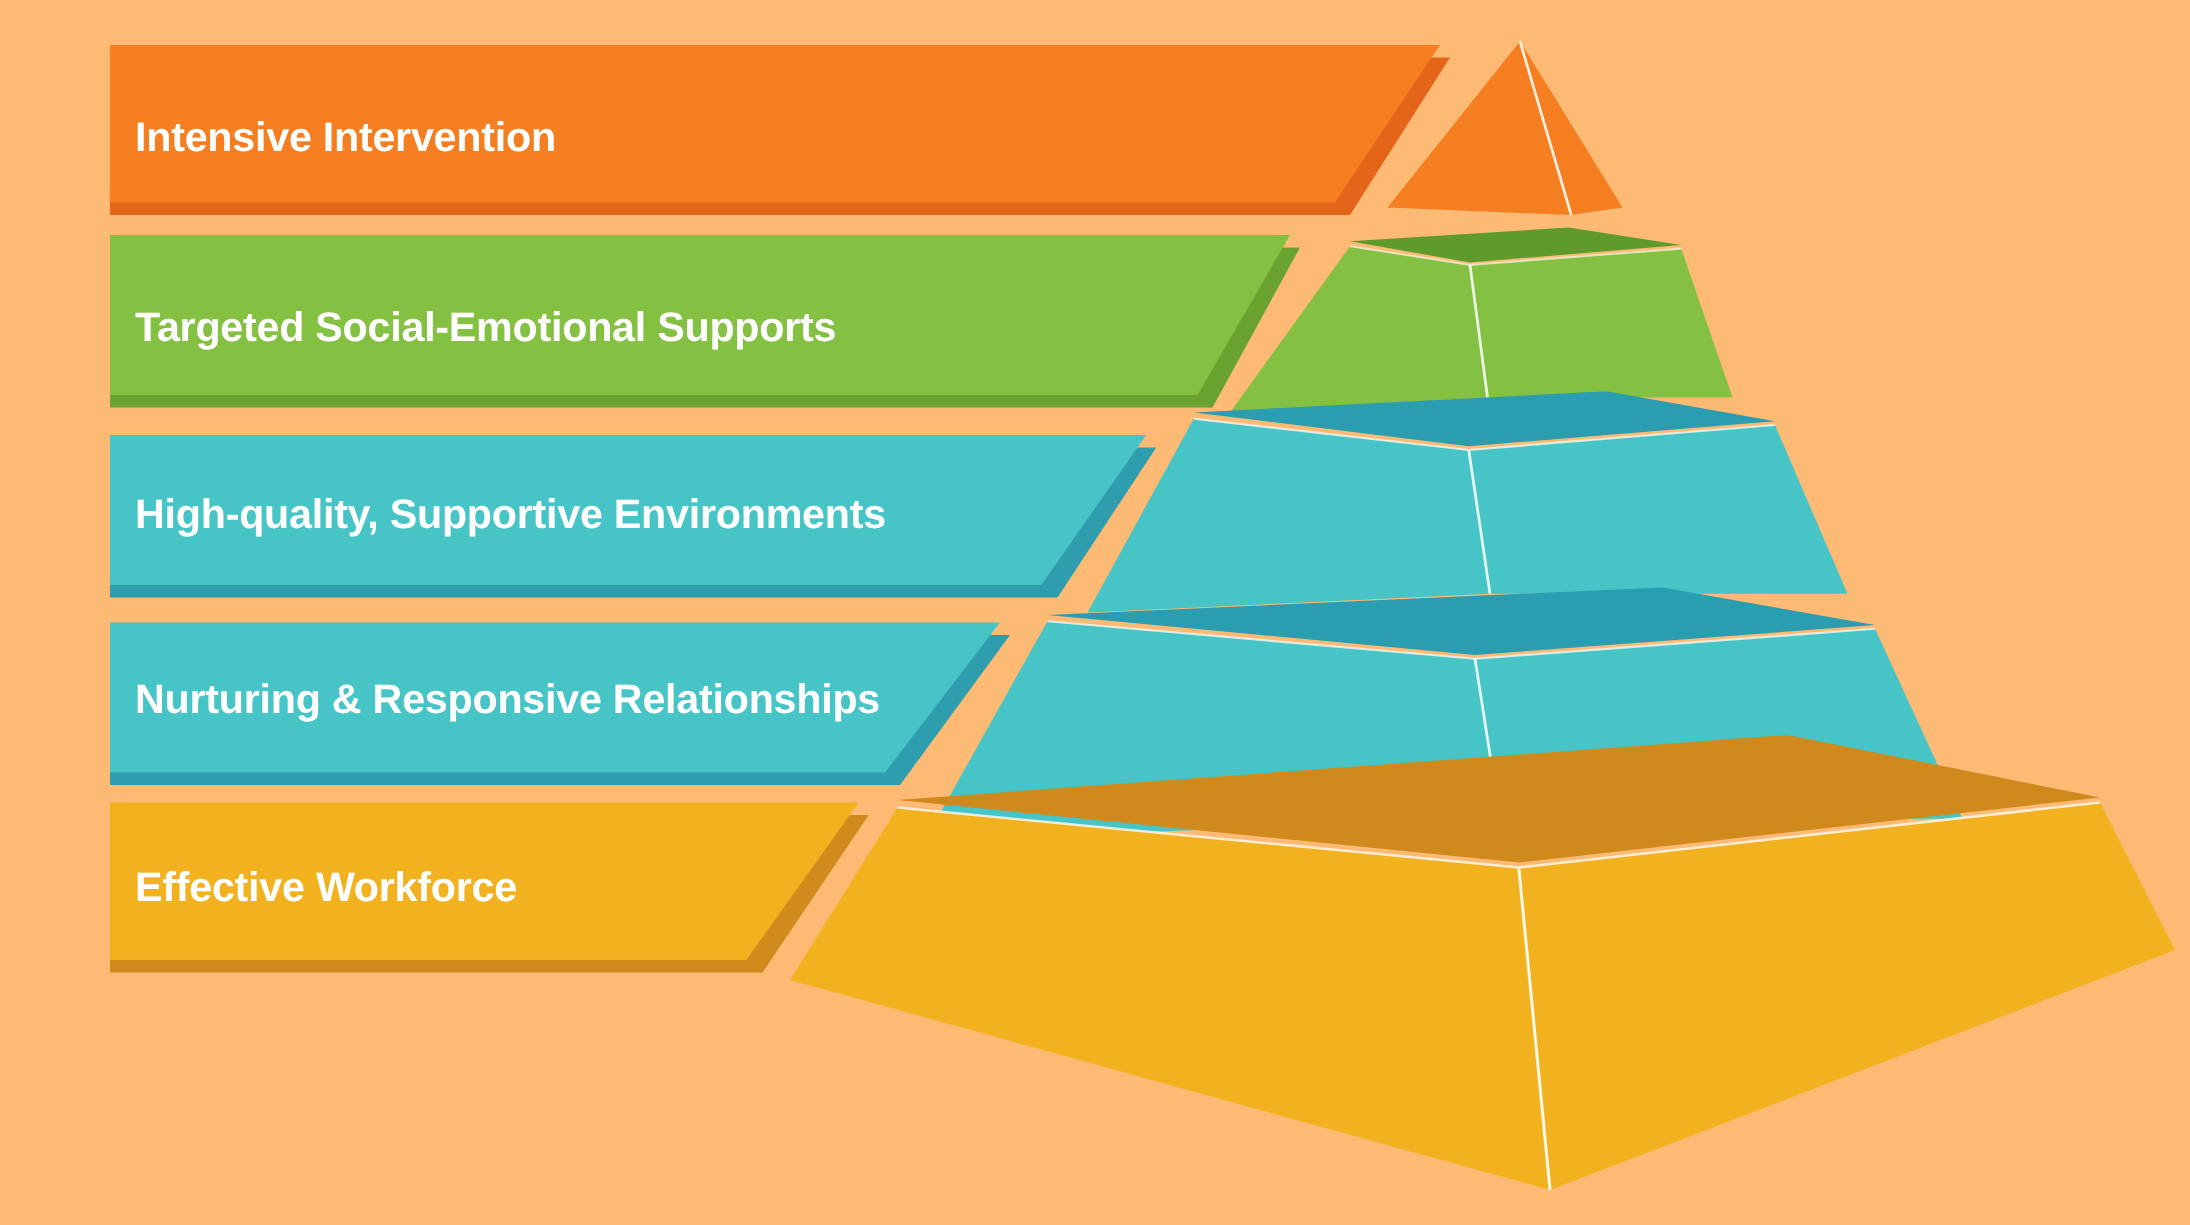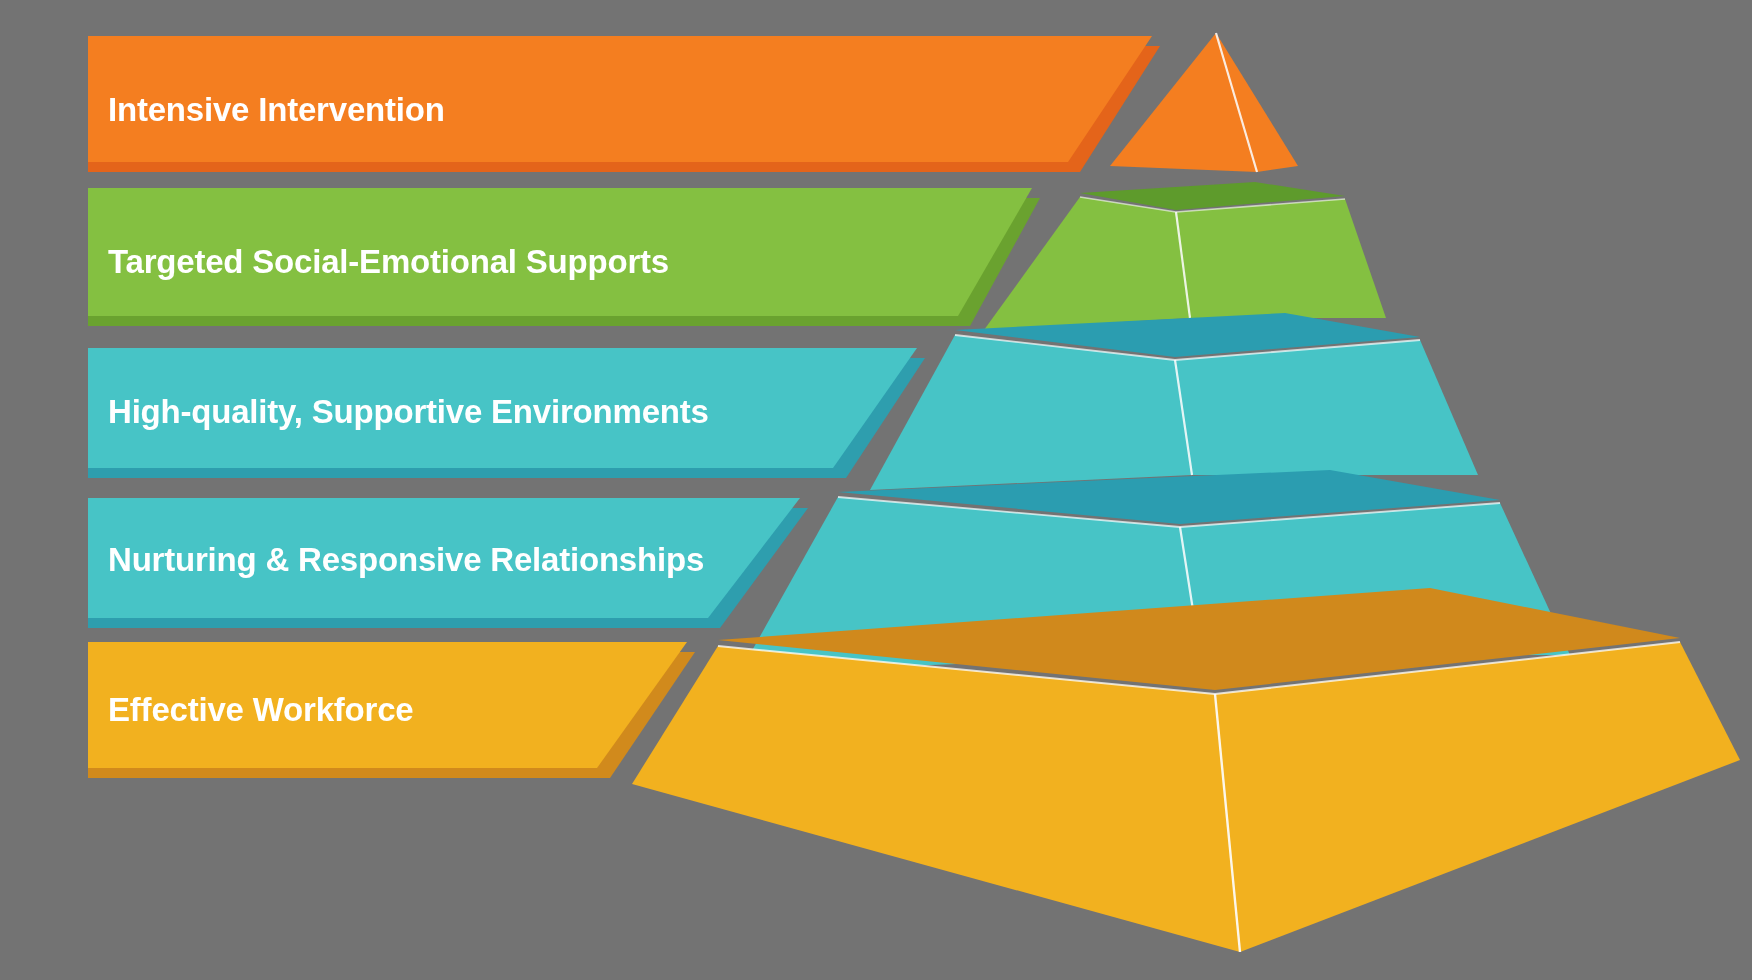--- a/index.html
+++ b/index.html
@@ -8,21 +8,21 @@
     padding: 0;
     background: #ffffff;
   }
   body {
     font-family: "Liberation Sans", sans-serif;
   }
   #stage {
     position: relative;
     width: 1752px;
     height: 980px;
-    background: #737373;
+    background: #fdba74;
     overflow: hidden;
   }
   #diagram-svg {
     position: absolute;
     left: 0;
     top: 0;
     width: 1752px;
     height: 980px;
     display: block;
   }

